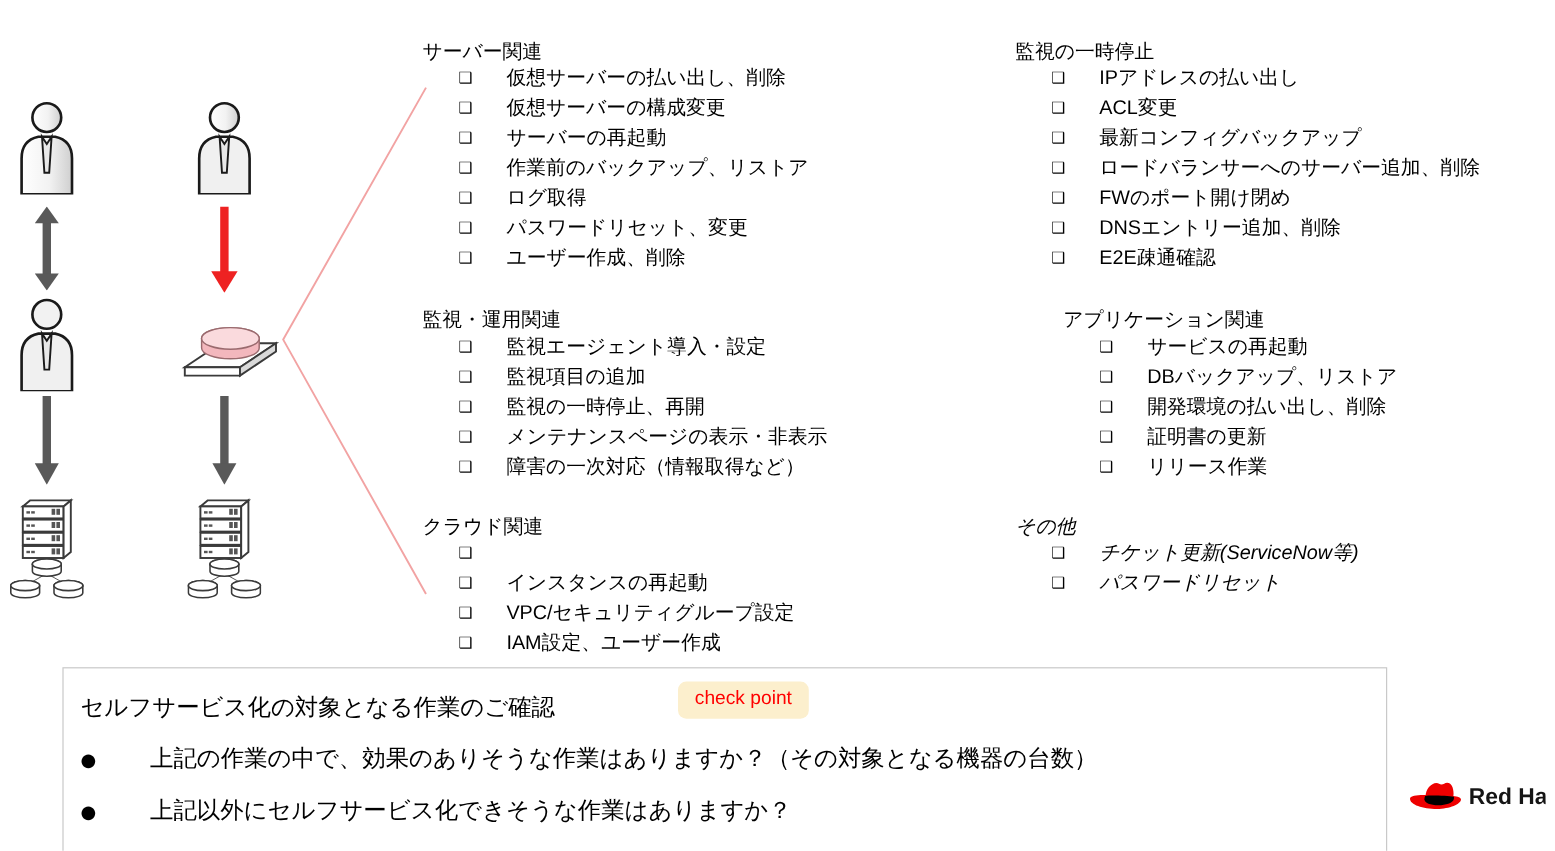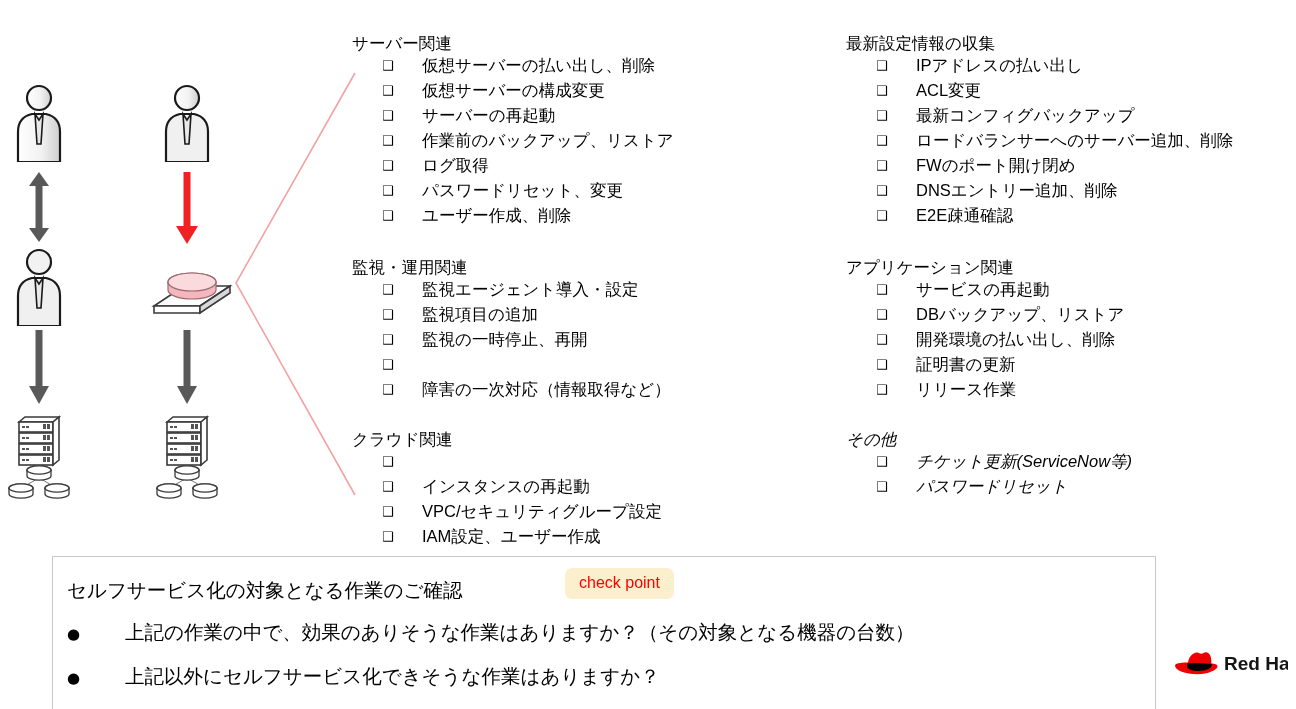--- a/index.html
+++ b/index.html
@@ -348,20 +348,21 @@
       <li class="item">
           <span class="cb">❑</span>
           <span class="itxt">監視項目の追加</span>
         </li>
       <li class="item">
           <span class="cb">❑</span>
           <span class="itxt">監視の一時停止、再開</span>
         </li>
       <li class="item">
           <span class="cb">❑</span>
+          <span class="itxt">メンテナンスページの表示・非表示</span>
         </li>
       <li class="item">
           <span class="cb">❑</span>
           <span class="itxt">障害の一次対応（情報取得など）</span>
         </li>
     </ul>
   </div>
 
   <div class="group" id="group-cloud-related" style="top:429px;">
     <div class="group-title">クラウド関連</div>
@@ -381,21 +382,21 @@
           <span class="cb">❑</span>
           <span class="itxt">IAM設定、ユーザー作成</span>
         </li>
     </ul>
   </div>
 </div>
 
 <div class="col" id="col-right">
 
   <div class="group" id="group-network-related" style="top:33px;">
-    <div class="group-title">最新設定情報の収集</div>
+    <div class="group-title">監視の一時停止</div>
     <ul class="group-items">
       <li class="item">
           <span class="cb">❑</span>
           <span class="itxt">IPアドレスの払い出し</span>
         </li>
       <li class="item">
           <span class="cb">❑</span>
           <span class="itxt">ACL変更</span>
         </li>
       <li class="item">
@@ -414,21 +415,21 @@
           <span class="cb">❑</span>
           <span class="itxt">DNSエントリー追加、削除</span>
         </li>
       <li class="item">
           <span class="cb">❑</span>
           <span class="itxt">E2E疎通確認</span>
         </li>
     </ul>
   </div>
 
-  <div class="group" id="group-application-related" style="top:257px;">
+  <div class="group" id="group-application-related" style="top:257px;margin-left:40px;">
     <div class="group-title">アプリケーション関連</div>
     <ul class="group-items">
       <li class="item">
           <span class="cb">❑</span>
           <span class="itxt">サービスの再起動</span>
         </li>
       <li class="item">
           <span class="cb">❑</span>
           <span class="itxt">DBバックアップ、リストア</span>
         </li>

